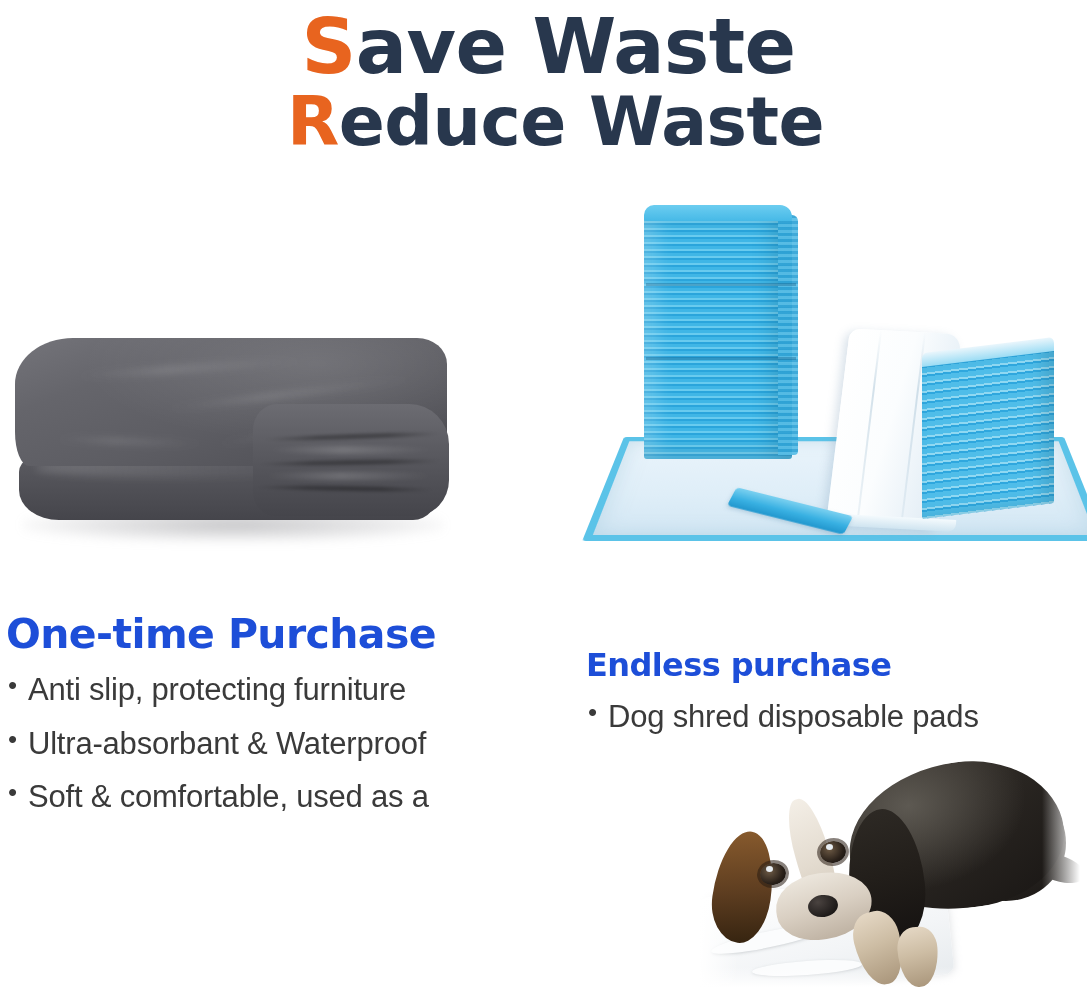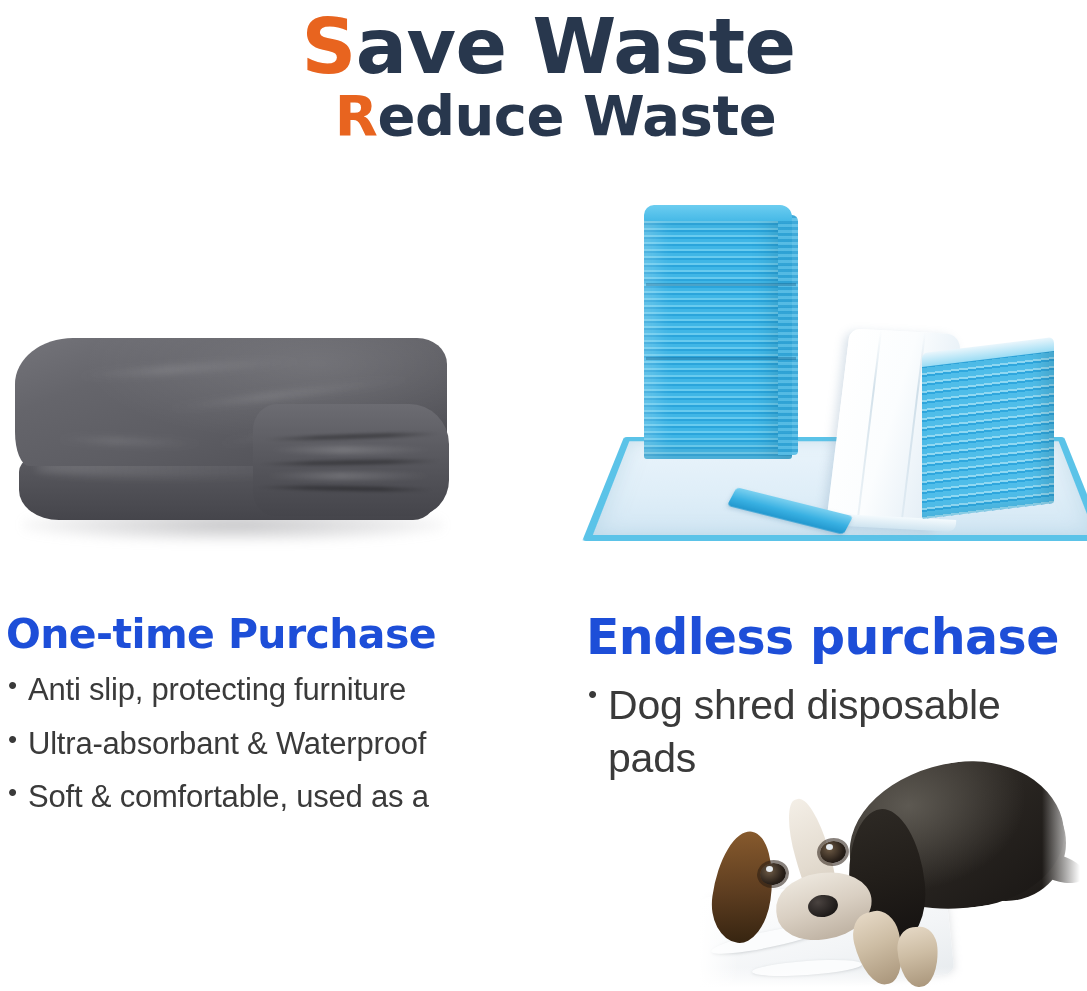--- a/index.html
+++ b/index.html
@@ -43,21 +43,21 @@
     left: 0;
     width: 1087px;
     font-size: 76px;
     padding-left: 10px;
   }
   .headline-line-2 {
     position: absolute;
     top: 88px;
     left: 0;
     width: 1010px;
-    font-size: 56px;
+    font-size: 68px;
     padding-left: 101px;
   }
   .accent { color: #E8641F; }
 
   
   .vs-badge {
     position: absolute;
     top: 253px;
     left: 480px;
     font-family: "DejaVu Sans", sans-serif;
@@ -316,21 +316,21 @@
   .col-title {
     font-family: "DejaVu Sans", sans-serif;
     font-weight: bold;
     font-size: 40px;
     line-height: 1.08;
     color: #1d4ed8;
     letter-spacing: -0.6px;
     white-space: nowrap;
   }
   .col-left .col-title  { font-size: 41px; }
-  .col-right .col-title { font-size: 49px; }
+  .col-right .col-title { font-size: 32px; margin-top: 36px; }
 
   .bullets {
     list-style: none;
     margin-top: 14px;
   }
   .bullet {
     position: relative;
     font-size: 31px;
     line-height: 1.30;
     color: #3a3a3a;
@@ -343,21 +343,21 @@
     content: "\2022";
     position: absolute;
     left: 2px;
     top: -1px;
     font-size: 26px;
     color: #3a3a3a;
   }
   .bullet.no-marker { padding-left: 0; }
   .bullet.no-marker::before { content: ""; }
 
-  .col-right .bullet { font-size: 41px; }
+  .col-right .bullet { font-size: 31px; }
 
   
   .puppy-wrap {
     position: absolute;
     left: 700px;
     top: 735px;
     width: 380px;
     height: 252px;
     overflow: hidden;
   }

